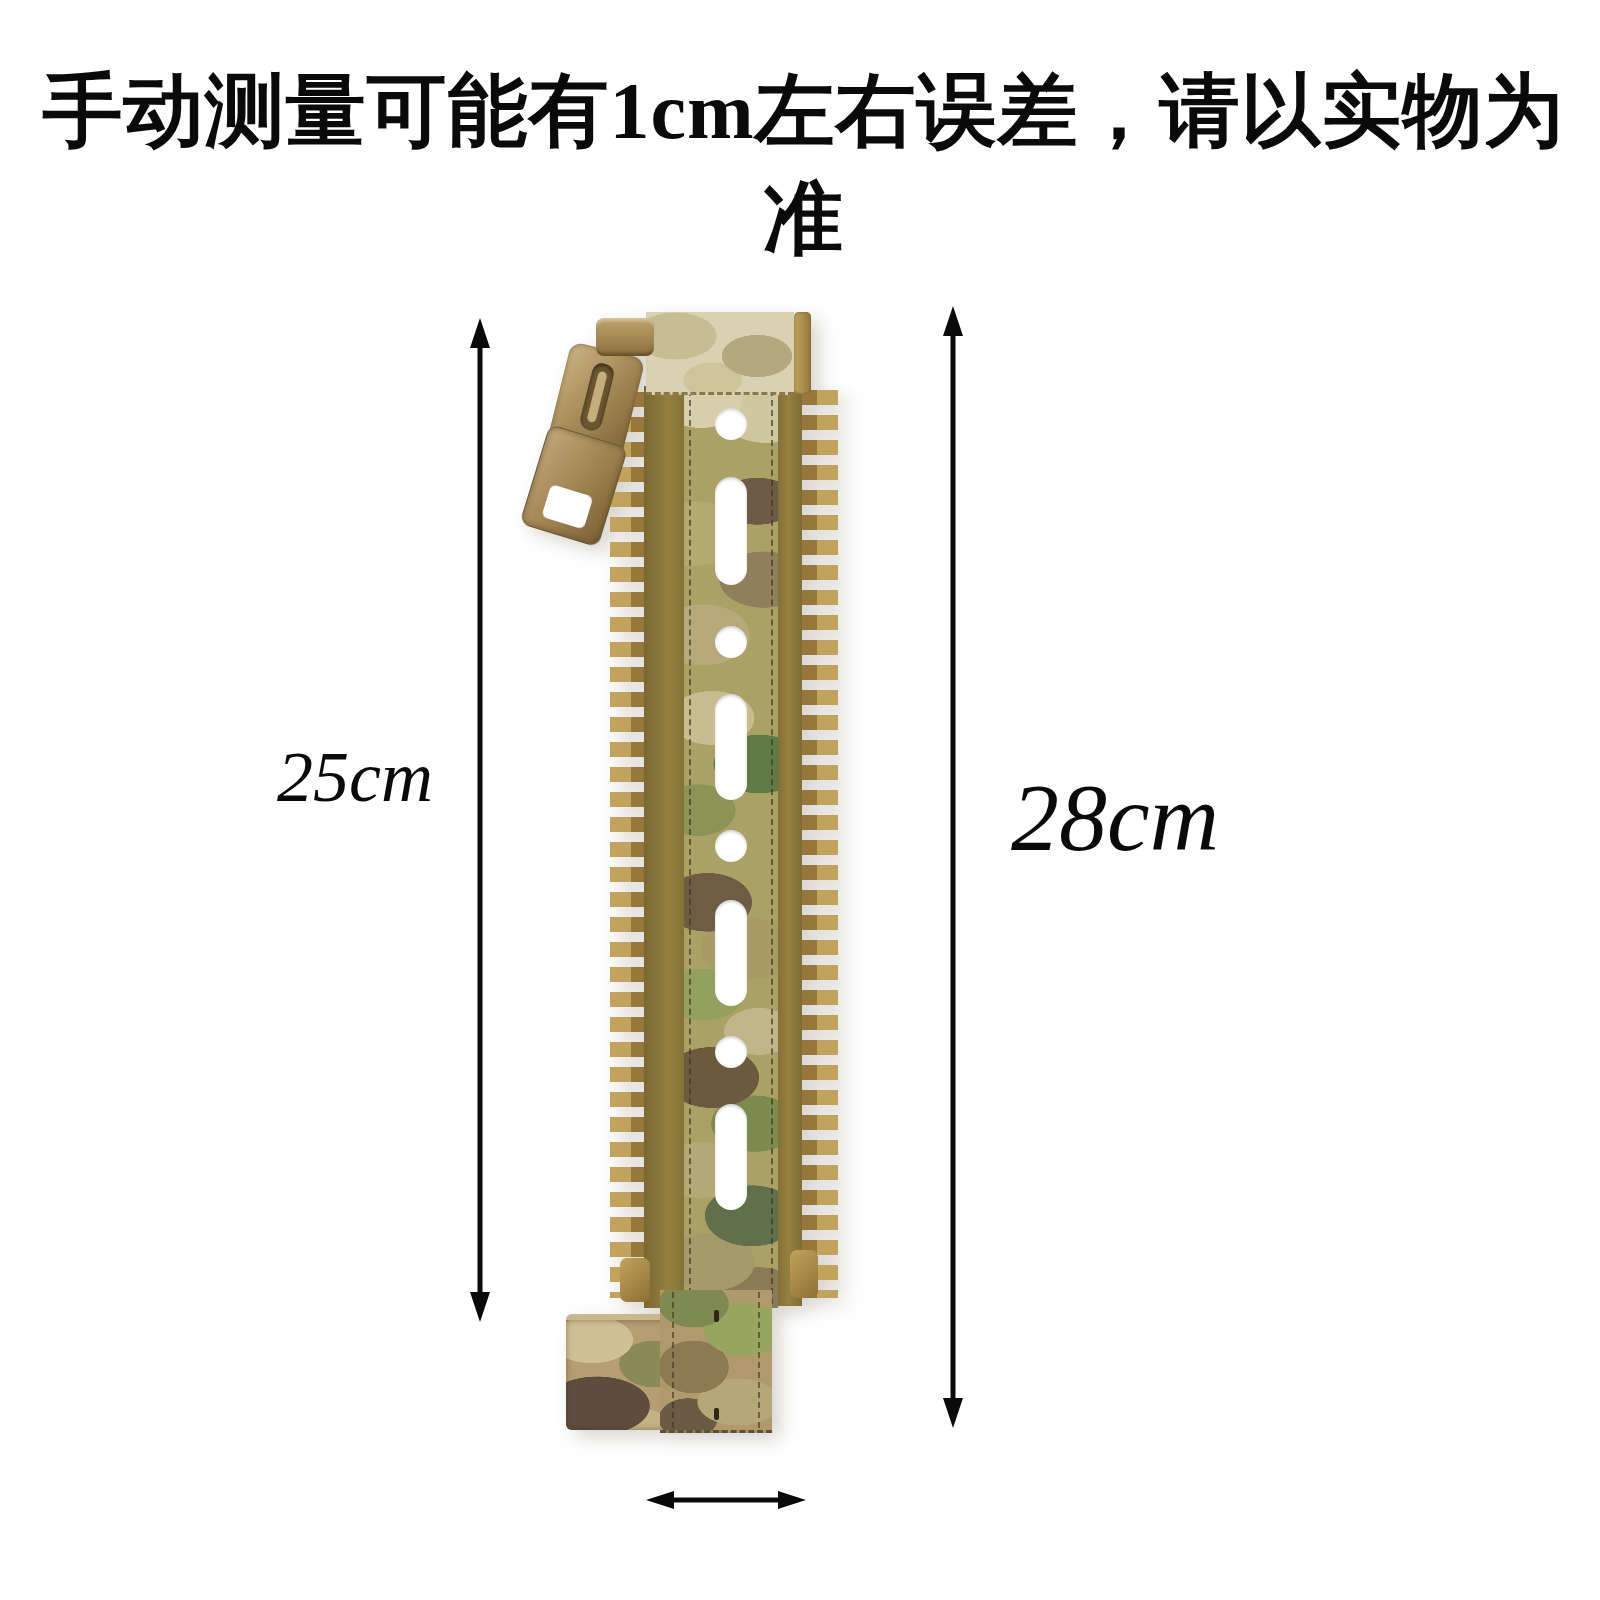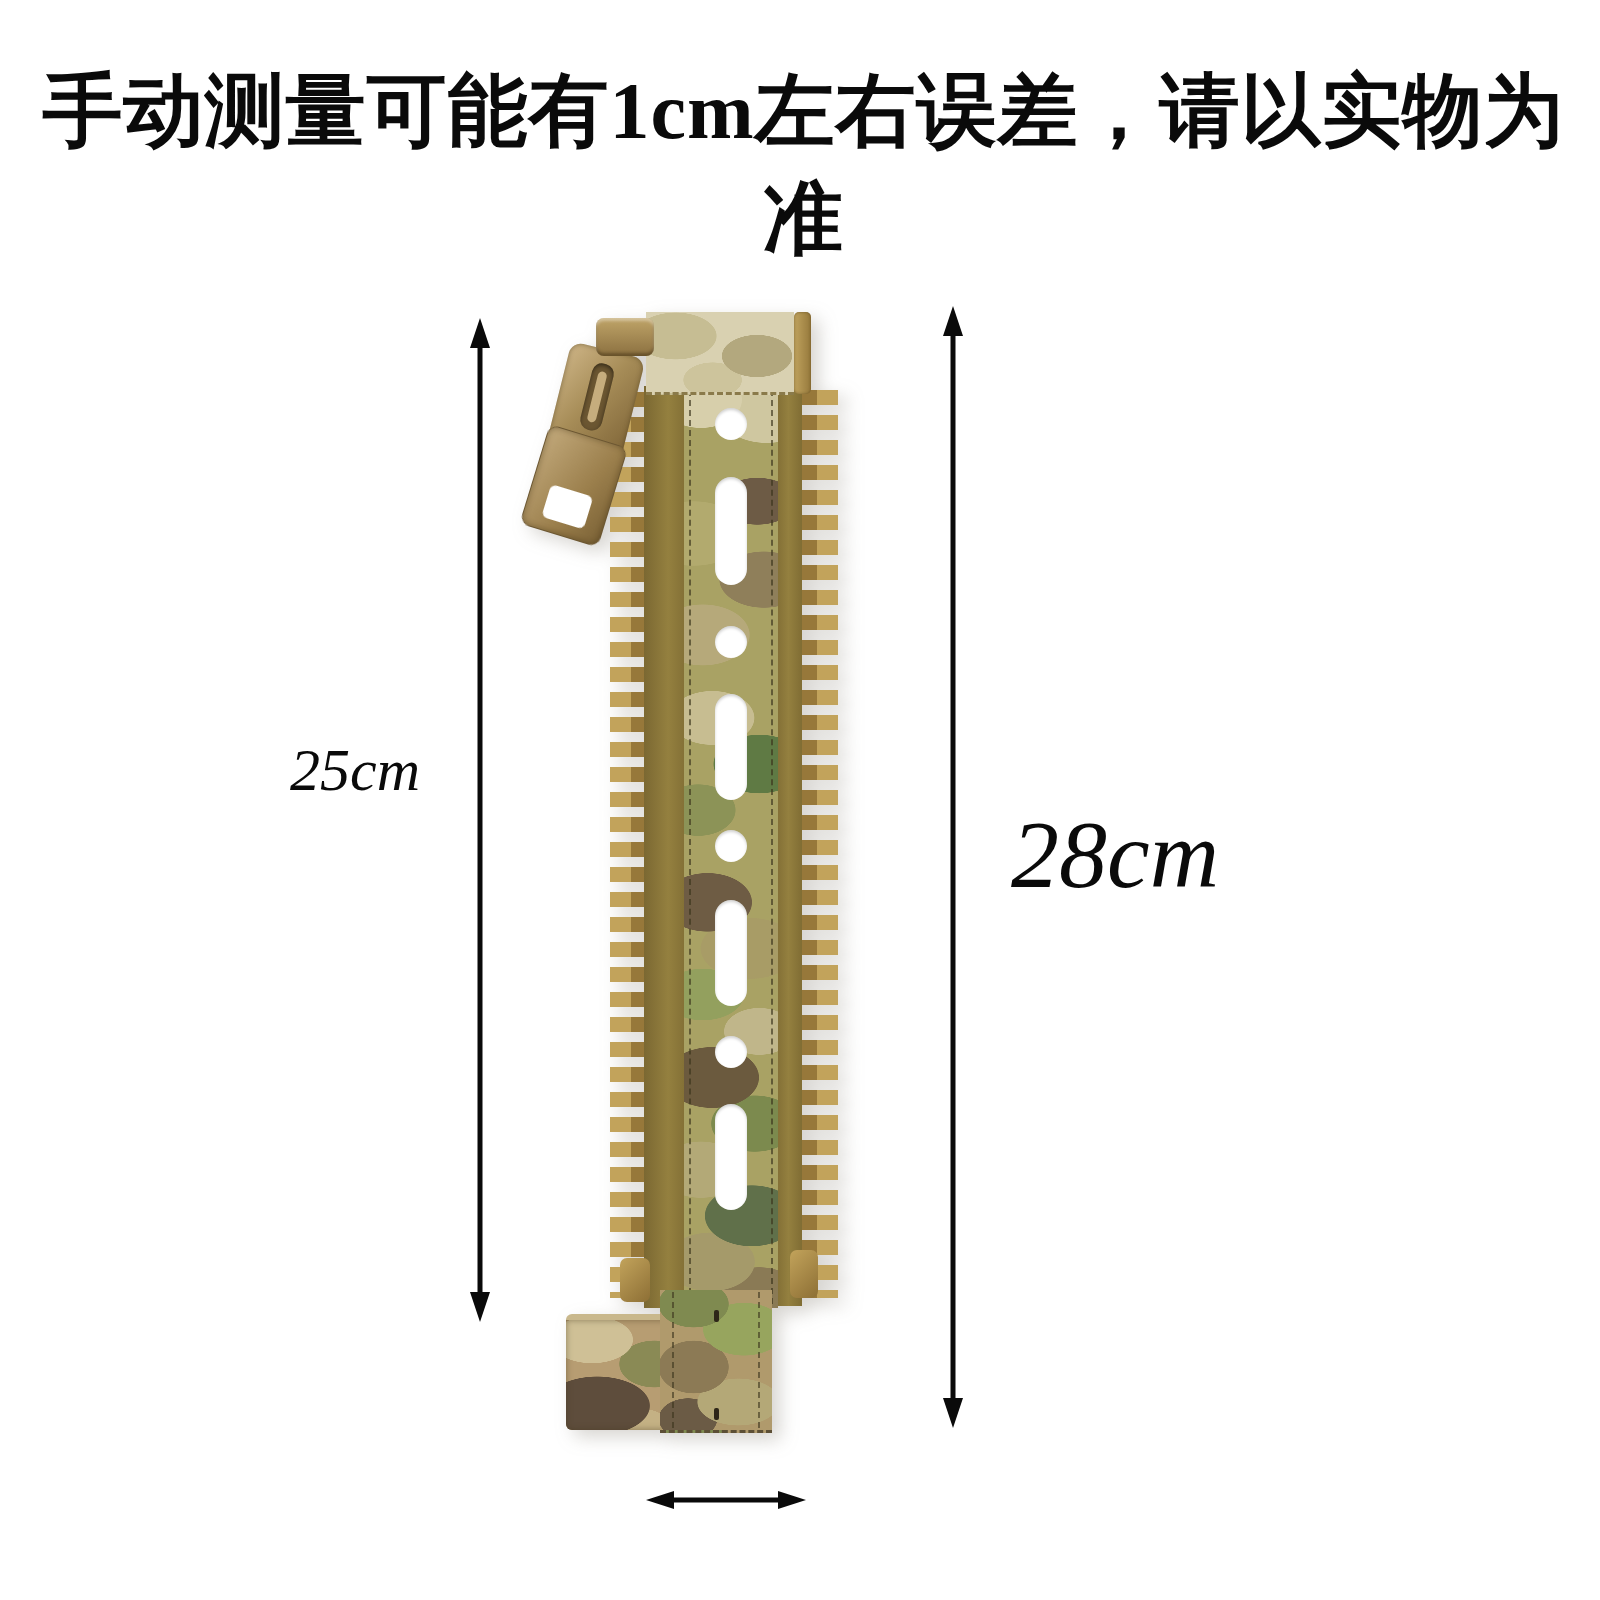--- a/index.html
+++ b/index.html
@@ -5,22 +5,22 @@
   html,body{margin:0;padding:0;background:#ffffff;}
   .canvas{position:relative;width:1600px;height:1600px;background:#ffffff;overflow:hidden;
           font-family:"Liberation Serif",serif;color:#0a0a0a;}
 
   
   .disclaimer{position:absolute;left:0;right:0;top:58px;text-align:center;
               font-size:80px;font-weight:bold;letter-spacing:1px;
               font-family:"Liberation Serif",serif;margin-left:7px;}
   .dim-value{position:absolute;font-style:italic;font-family:"Liberation Serif",serif;
              text-align:center;}
-  .v25{left:240px;top:736px;width:230px;font-size:60px;}
-  .v28{left:995px;top:799px;width:240px;font-size:96px;}
+  .v25{left:240px;top:736px;width:230px;font-size:72px;}
+  .v28{left:995px;top:762px;width:240px;font-size:96px;}
   .v5{left:640px;top:1498px;width:175px;font-size:82px;}
   .dim-sub{position:absolute;left:218px;top:846px;width:250px;text-align:center;
            font-size:50px;font-weight:bold;letter-spacing:4px;
            font-family:"Liberation Serif",serif;}
 
   
   .varrow{position:absolute;width:22px;}
   .varrow .line{position:absolute;left:50%;transform:translateX(-50%);
                 top:24px;bottom:24px;width:5px;background:#0a0a0a;}
   .varrow .head{position:absolute;left:50%;transform:translateX(-50%);width:0;height:0;

